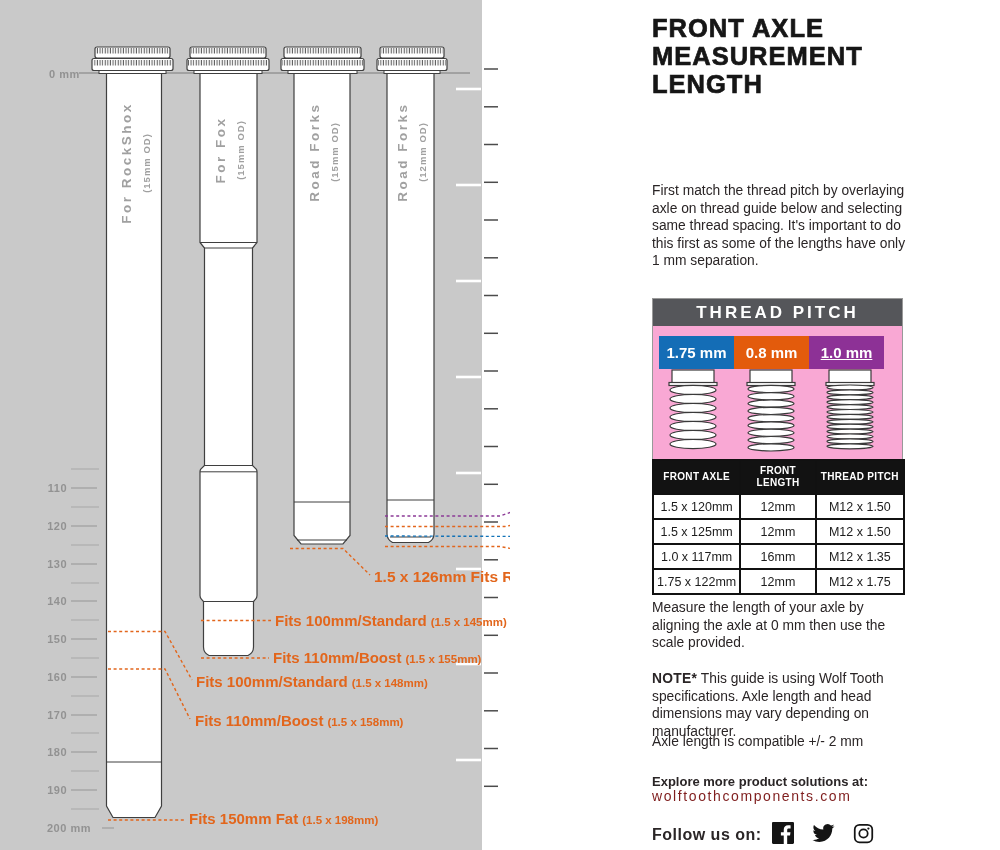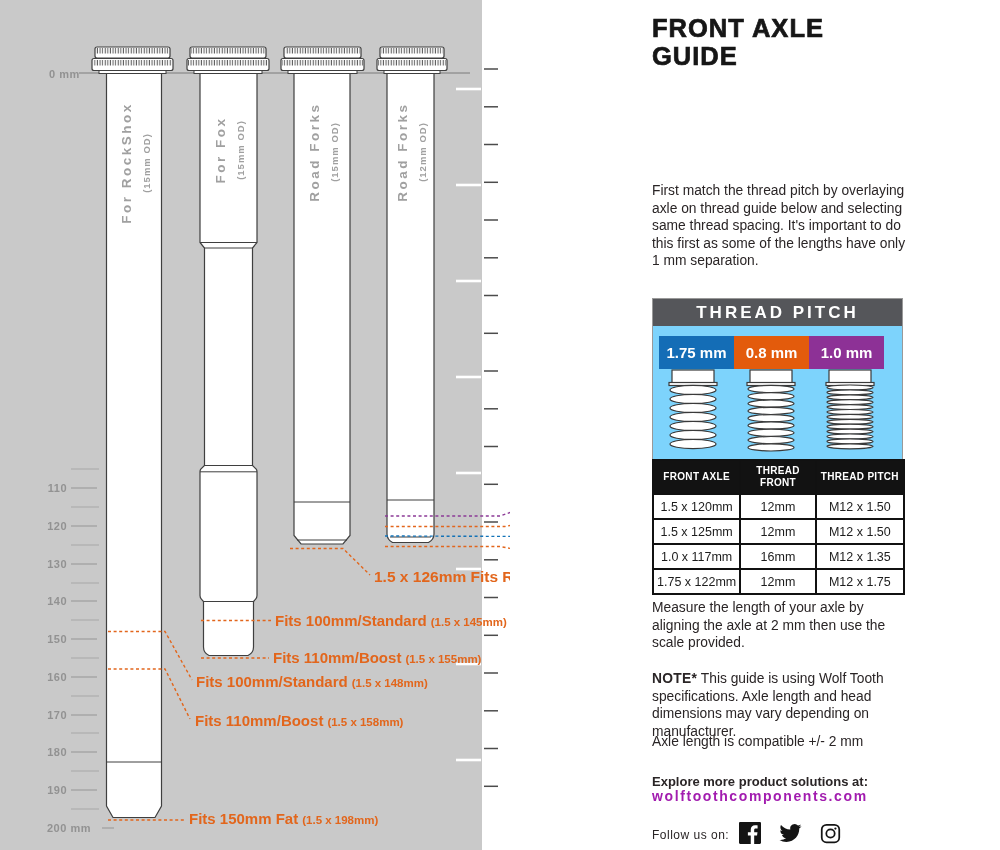--- a/index.html
+++ b/index.html
@@ -27,42 +27,42 @@
   
   .right{position:absolute;left:652px;top:0;width:253px;height:704px;margin-top:8px;}
   .title{position:absolute;top:6px;left:0;font-weight:bold;font-size:25.5px;
     line-height:28px;color:#161616;letter-spacing:1px;-webkit-text-stroke:.7px #161616;}
   .body{position:absolute;left:0;width:258px;margin:0;font-size:13.8px;
     line-height:17.6px;color:#2a2526;}
   .p1{top:103px;} .p2{top:174px;} .p3{top:591px;} .pnote{top:662px;} .p5{top:725px;}
   .pnote b{letter-spacing:.3px;text-align:right;}
 
   .tp-box{position:absolute;top:290px;left:0;width:251px;height:287px;
-    border:1px solid #999;background:#7dd3fc;box-sizing:border-box;padding-left:8px;}
+    border:1px solid #999;background:#f9a8d4;box-sizing:border-box;padding-left:8px;}
   .tp-header{position:absolute;top:0;left:0;right:0;height:27px;background:#55565a;
     color:#fff;font-weight:bold;font-size:17px;letter-spacing:3px;text-align:center;
     line-height:27px;}
   .tp-chips{position:absolute;top:37px;left:6px;right:18px;display:flex;gap:0;}
   .chip{flex:1;height:33px;color:#fff;font-weight:bold;font-size:15px;
     text-align:center;line-height:33px;}
-  .chip-blue{background:#146db6;} .chip-orange{background:#e35b0c;} .chip-purple{background:#8d3196;}
+  .chip-blue{background:#146db6;} .chip-orange{background:#e35b0c;} .chip-purple{background:#8d3196;text-decoration:underline;}
   .tp-bolts{position:absolute;top:70px;left:0;}
   .bolt{fill:#fff;stroke:#3a3a3a;stroke-width:1.2;}
 
   .tp-table{position:absolute;top:160px;left:-1px;width:253px;border-collapse:collapse;}
   .tp-table th{background:#121212;color:#fff;font-size:10px;line-height:1.2;
     padding:4px 2px;border:2px solid #111;font-weight:bold;letter-spacing:.3px;}
   .tp-table td{font-size:12.5px;color:#1c1c1c;text-align:center;padding:4.5px 2px;
     border:2px solid #111;background:#fff;}
 
   .explore{position:absolute;top:766px;left:0;font-size:13px;font-weight:bold;color:#2a2526;}
-  .site{position:absolute;top:780px;left:0;font-size:14px;font-weight:bold;
-    letter-spacing:1.6px;color:#a21caf;cursor:pointer;}
+  .site{position:absolute;top:780px;left:0;font-size:14px;font-weight:normal;
+    letter-spacing:1.6px;color:#7f1d1d;cursor:pointer;}
   .follow-row{position:absolute;top:814px;left:0;display:flex;align-items:center;}
-  .follow-label{font-size:12px;font-weight:normal;letter-spacing:.5px;color:#2a2526;margin-right:10px;}
+  .follow-label{font-size:16px;font-weight:bold;letter-spacing:.5px;color:#2a2526;margin-right:10px;}
   .soc{margin-right:16px;cursor:pointer;display:inline-block;}
 </style>
 </head>
 <body>
 
 <div id="stage">
 
   <svg id="left-svg" width="510" height="850" viewBox="0 0 510 850">
     <defs>
       <pattern id="hatch" width="2.6" height="6" patternUnits="userSpaceOnUse">
@@ -219,21 +219,22 @@
     <text class="annL" x="275" y="626"><tspan>Fits 100mm/Standard</tspan><tspan class="annSub f-or" dx="4">(1.5 x 145mm)</tspan></text>
     <text class="annL" x="273" y="663"><tspan>Fits 110mm/Boost</tspan><tspan class="annSub f-or" dx="4">(1.5 x 155mm)</tspan></text>
     <text class="annL" x="196" y="687"><tspan>Fits 100mm/Standard</tspan><tspan class="annSub f-or" dx="4">(1.5 x 148mm)</tspan></text>
     <text class="annL" x="195" y="726"><tspan>Fits 110mm/Boost</tspan><tspan class="annSub f-or" dx="4">(1.5 x 158mm)</tspan></text>
     <text class="annL" x="189" y="824"><tspan>Fits 150mm Fat</tspan><tspan class="annSub f-or" dx="4">(1.5 x 198mm)</tspan></text>
   </svg>
 
   <div class="right">
     <div class="title">
       <div>FRONT AXLE</div>
-      <div>GUIDE</div>
+      <div>MEASUREMENT</div>
+      <div>LENGTH</div>
     </div>
 
     <p class="body p2">First match the thread pitch by overlaying axle on thread guide below and selecting same thread spacing. It's important to do this first as some of the lengths have only 1 mm separation.</p>
 
     <div class="tp-box">
       <div class="tp-header">THREAD PITCH</div>
       <div class="tp-chips">
         <div class="chip chip-blue">1.75 mm</div>
         <div class="chip chip-orange">0.8 mm</div>
         <div class="chip chip-purple">1.0 mm</div>
@@ -288,21 +289,21 @@
 
       <table class="tp-table">
         <colgroup>
             <col style="width:88px">
             <col style="width:76px">
             <col style="width:89px">
           </colgroup>
         <tbody>
             <tr>
           <th>FRONT AXLE</th>
-          <th>THREAD FRONT</th>
+          <th>FRONT LENGTH</th>
           <th>THREAD PITCH</th>
         </tr>
         <tr>
           <td>1.5 x 120mm</td>
           <td>12mm</td>
           <td>M12 x 1.50</td>
         </tr>
         <tr>
           <td>1.5 x 125mm</td>
           <td>12mm</td>
@@ -315,21 +316,21 @@
         </tr>
         <tr>
           <td>1.75 x 122mm</td>
           <td>12mm</td>
           <td>M12 x 1.75</td>
         </tr>
       </tbody>
         </table>
     </div>
 
-    <p class="body p3">Measure the length of your axle by aligning the axle at 2 mm then use the scale provided.</p>
+    <p class="body p3">Measure the length of your axle by aligning the axle at 0 mm then use the scale provided.</p>
     <p class="body pnote"><b>NOTE*</b><span>  This guide is using Wolf Tooth specifications. Axle length and head dimensions may vary depending on manufacturer.</span></p>
     <p class="body p5">Axle length is compatible +/- 2 mm</p>
 
     <div class="explore">Explore more product solutions at:</div>
     <div class="site">wolftoothcomponents.com</div>
 
     <div class="follow-row">
       <span class="follow-label">Follow us on:</span>
       <span class="soc">
         <svg width="22" height="22" viewBox="0 0 24 24">

